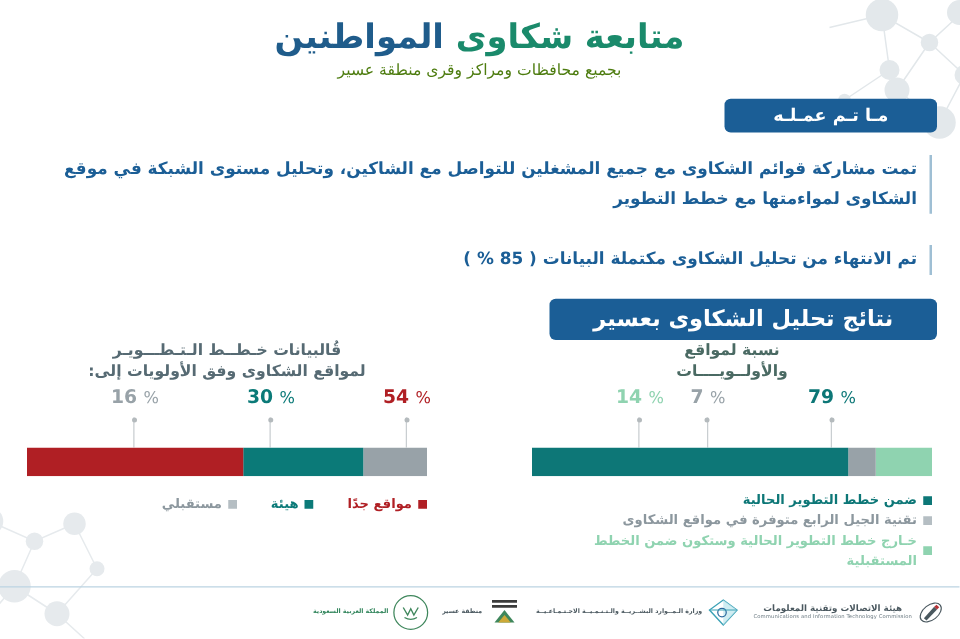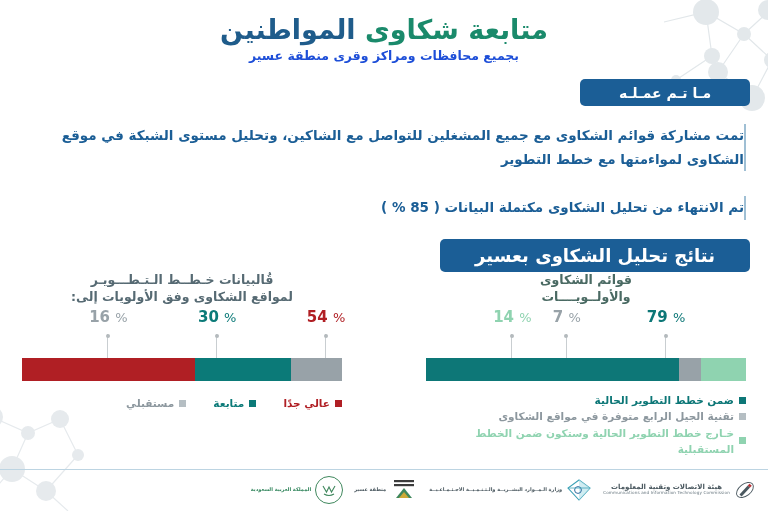--- a/index.html
+++ b/index.html
@@ -46,23 +46,22 @@
     font-weight: bold;
     letter-spacing: 0px;
     line-height: 1.15;
     color: #1f5c8b;
     direction: rtl;
   }
   .title .accent { color: #1a8a6b; }
   .subtitle {
     margin-top: 3px;
     font-size: 12.5px;
-    color: #1d4ed8;
-    direction: rtl;
-    font-weight: bold;
+    color: #4d7c0f;
+    direction: rtl;
   }
 
   
   .badge {
     position: absolute;
     background: #1b5e96;
     color: #ffffff;
     border-radius: 5px;
     font-weight: bold;
     display: flex;
@@ -90,20 +89,21 @@
   
   .para {
     position: absolute;
     direction: rtl;
     text-align: right;
     color: #1b5e96;
     font-weight: bold;
     font-size: 13.5px;
     line-height: 1.75;
     border-right: 2px solid #9fbfd4;
+    padding-right: 10px;
   }
   .para-1 {
     top: 124px;
     right: 22px;
     width: 706px;
   }
   .para-2 {
     top: 196px;
     right: 22px;
     width: 706px;
@@ -337,36 +337,36 @@
 
     <div class="bar">
       <div class="seg" style="width:16%;background:#98a2a8"></div>
       <div class="seg" style="width:30%;background:#0b7a78"></div>
       <div class="seg" style="width:54%;background:#b01f24"></div>
     </div>
 
     <div class="legend legend-left">
       <span class="legend-row">
         <span class="swatch" style="background:#b01f24"></span>
-        <span style="color:#b01f24">عالي جدًا</span>
+        <span style="color:#b01f24">مواقع جدًا</span>
       </span>
       <span class="legend-row">
         <span class="swatch" style="background:#0b7a78"></span>
-        <span style="color:#0b7a78">متابعة</span>
+        <span style="color:#0b7a78">هيئة</span>
       </span>
       <span class="legend-row">
         <span class="swatch" style="background:#b5bec3"></span>
         <span style="color:#8c979e">مستقبلي</span>
       </span>
     </div>
   </div>
 
   <div class="panel panel-right">
     <div class="panel-head">
-      <div class="line1">قوائم الشكاوى</div>
+      <div class="line1">نسبة لمواقع</div>
       <div>والأولــويــــات</div>
     </div>
 
     <div class="pcts">
       <div class="pct" style="right:73%;color:#8fd3b0"><span class="sym">%</span> <span>14</span></div>
       <div class="pct" style="right:56%;color:#98a2a8"><span class="sym">%</span> <span>7</span></div>
       <div class="pct" style="right:25%;color:#0d7777"><span class="sym">%</span> <span>79</span></div>
     </div>
 
     <div class="leaders">

